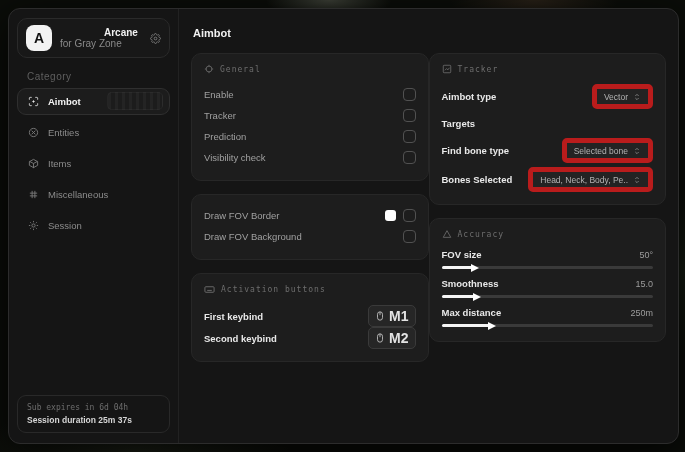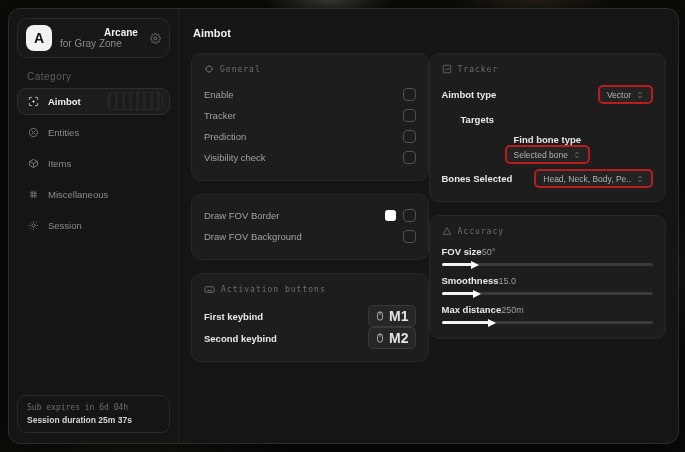--- a/index.html
+++ b/index.html
@@ -49,25 +49,25 @@
   .sechead .sicon{ display:flex; color:#6e6e6e; }
   .sectitle{ font-family:"DejaVu Sans Mono", monospace; font-size:8px; letter-spacing:1px; color:#6e6e6e; }
   .row{ display:flex; align-items:center; justify-content:space-between; min-height:21px; }
   .rlabel{ font-size:9.5px; color:#a0a0a0; }
   .rlabel.bright{ color:#e9e9e9; font-weight:bold; }
   .checkbox{ width:13px; height:13px; border:1.5px solid #515151; border-radius:4px; background:transparent; flex:0 0 auto;}
   .rowright{ display:flex; align-items:center; gap:7px; }
   .swatch{ width:11px; height:11px; border-radius:3px; flex:0 0 auto;}
   .keybtn{ display:flex; align-items:center; gap:4px; background:#262626; border:1px solid #3a3a3a; border-radius:5px; padding:2px 6px; color:#e3e3e3; font-size:14px; font-weight:bold; }
   .keybtn .kicon{ display:flex; color:#c9c9c9; }
-  .selectbtn{ display:flex; align-items:center; gap:5px; background:#232323; border:2px solid #b91c1c; border-radius:5px; padding:2.5px 7px; color:#b3b3b3; font-size:8.5px; white-space:nowrap; max-width:150px; }
+  .selectbtn{ display:flex; align-items:center; gap:5px; background:#232323; border:5px solid #b91c1c; border-radius:5px; padding:2.5px 7px; color:#b3b3b3; font-size:8.5px; white-space:nowrap; max-width:150px; }
   .selectbtn .seltext{ overflow:hidden; text-overflow:ellipsis; }
   .selectbtn .selicon{ display:flex; color:#8d8d8d; flex:0 0 auto;}
   .sliderrow{ margin-bottom:9px; }
-  .sliderlabels{ display:flex; align-items:center; margin-bottom:6px; }
+  .sliderlabels{ display:flex; align-items:center; justify-content:space-between; margin-bottom:6px; }
   .sliderval{ font-size:9px; color:#9d9d9d; }
   .track{ position:relative; height:3px; background:#3a3a3a; border-radius:2px; }
   .fill{ position:absolute; left:0; top:0; bottom:0; background:#f4f4f4; border-radius:2px; }
   .thumb{ position:absolute; top:50%; transform:translate(-2px,-50%); width:0; height:0;
     border-top:4.5px solid transparent; border-bottom:4.5px solid transparent; border-left:8px solid #ffffff; }
   svg{ display:block; }
 </style>
 </head>
 <body>
 
@@ -254,25 +254,25 @@
             <span class="selectbtn">
               <span class="seltext">Vector</span>
               <span class="selicon">
                 <svg width="8" height="8" viewBox="0 0 24 24" fill="none" stroke="currentColor" stroke-width="2.5">
                     <path d="M7 9l5-5 5 5M7 15l5 5 5-5"></path>
                   </svg>
               </span>
             </span>
           </div>
 
-          <div class="row" style="margin-bottom:4px;margin-left:19px;">
+          <div class="row" style="margin-bottom:4px;">
             <span class="rlabel bright">Targets</span>
           </div>
 
-          <div class="row" style="margin-bottom:4px;flex-direction:column;">
+          <div class="row" style="margin-bottom:4px;">
             <span class="rlabel bright">Find bone type</span>
             <span class="selectbtn">
               <span class="seltext">Selected bone</span>
               <span class="selicon">
                 <svg width="8" height="8" viewBox="0 0 24 24" fill="none" stroke="currentColor" stroke-width="2.5">
                     <path d="M7 9l5-5 5 5M7 15l5 5 5-5"></path>
                   </svg>
               </span>
             </span>
           </div>

